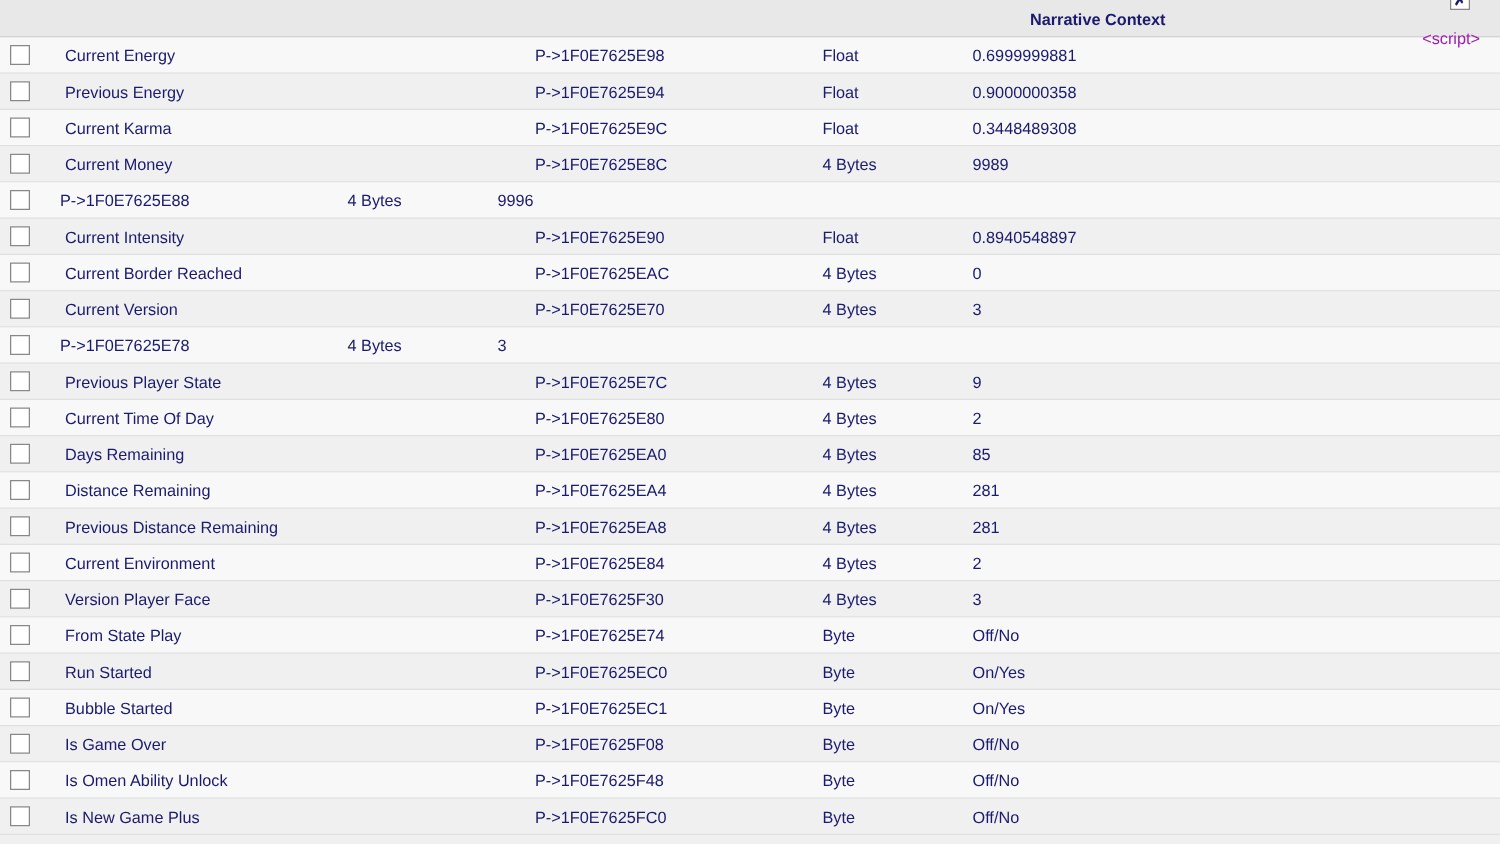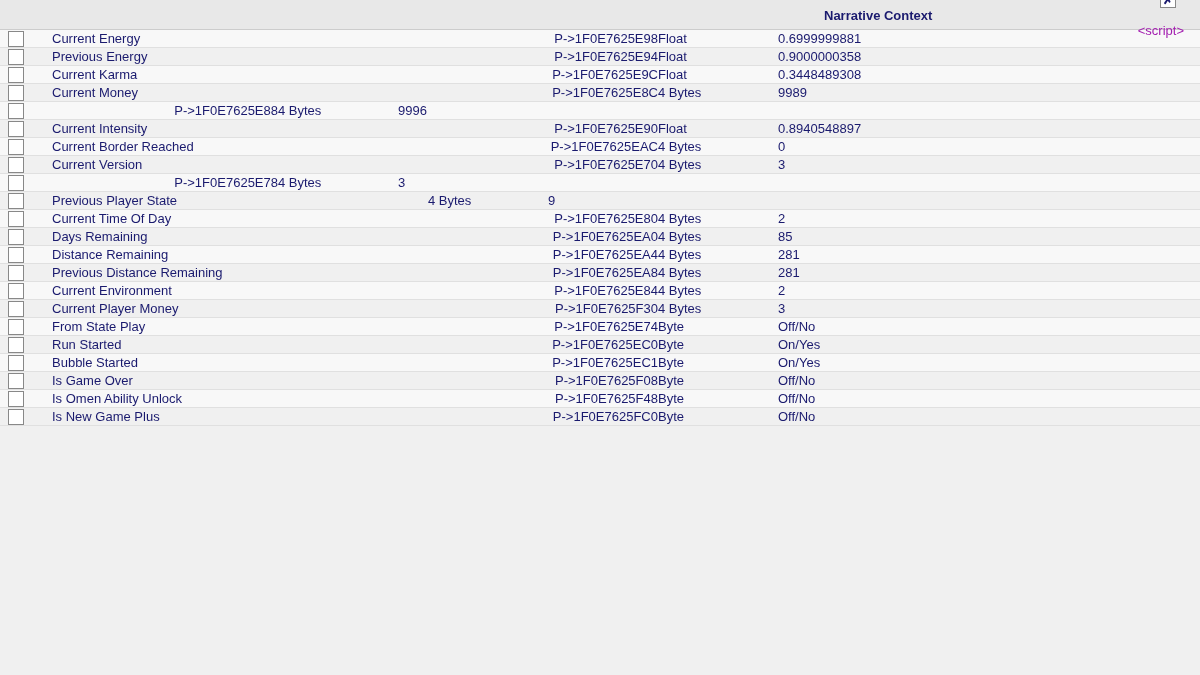--- a/index.html
+++ b/index.html
@@ -19,21 +19,21 @@
     }
 
     .table-container {
       width: 100%;
       background: #f0f0f0;
     }
 
     .table-row {
       display: flex;
       align-items: center;
-      height: 18px;
+      height: 29px;
       border-bottom: 1px solid #e0e0e0;
       padding-left: 8px;
     }
 
     .table-row:nth-child(even) {
       background-color: #f8f8f8;
     }
 
     .table-row.header-row {
       background-color: #e8e8e8;
@@ -52,21 +52,20 @@
 
     .col-name {
       width: 380px;
       flex-shrink: 0;
       padding-left: 4px;
     }
 
     .col-address {
       width: 230px;
       flex-shrink: 0;
-      text-align: right;
     }
 
     .col-type {
       width: 120px;
       flex-shrink: 0;
     }
 
     .col-value {
       flex: 1;
     }
@@ -216,20 +215,21 @@
       </div>
       <div class="col-address">P-&gt;1F0E7625E78</div>
       <div class="col-type">4 Bytes</div>
       <div class="col-value">3</div>
     </div>
     <div class="table-row">
       <div class="col-check">
         <div class="checkbox"></div>
       </div>
       <div class="col-name">Previous Player State</div>
+      <div class="col-address">P-&gt;1F0E7625E7C</div>
       <div class="col-type">4 Bytes</div>
       <div class="col-value">9</div>
     </div>
     <div class="table-row">
       <div class="col-check">
         <div class="checkbox"></div>
       </div>
       <div class="col-name">Current Time Of Day</div>
       <div class="col-address">P-&gt;1F0E7625E80</div>
       <div class="col-type">4 Bytes</div>
@@ -268,21 +268,21 @@
       </div>
       <div class="col-name">Current Environment</div>
       <div class="col-address">P-&gt;1F0E7625E84</div>
       <div class="col-type">4 Bytes</div>
       <div class="col-value">2</div>
     </div>
     <div class="table-row">
       <div class="col-check">
         <div class="checkbox"></div>
       </div>
-      <div class="col-name">Current Player Money</div>
+      <div class="col-name">Version Player Face</div>
       <div class="col-address">P-&gt;1F0E7625F30</div>
       <div class="col-type">4 Bytes</div>
       <div class="col-value">3</div>
     </div>
     <div class="table-row">
       <div class="col-check">
         <div class="checkbox"></div>
       </div>
       <div class="col-name">From State Play</div>
       <div class="col-address">P-&gt;1F0E7625E74</div>

